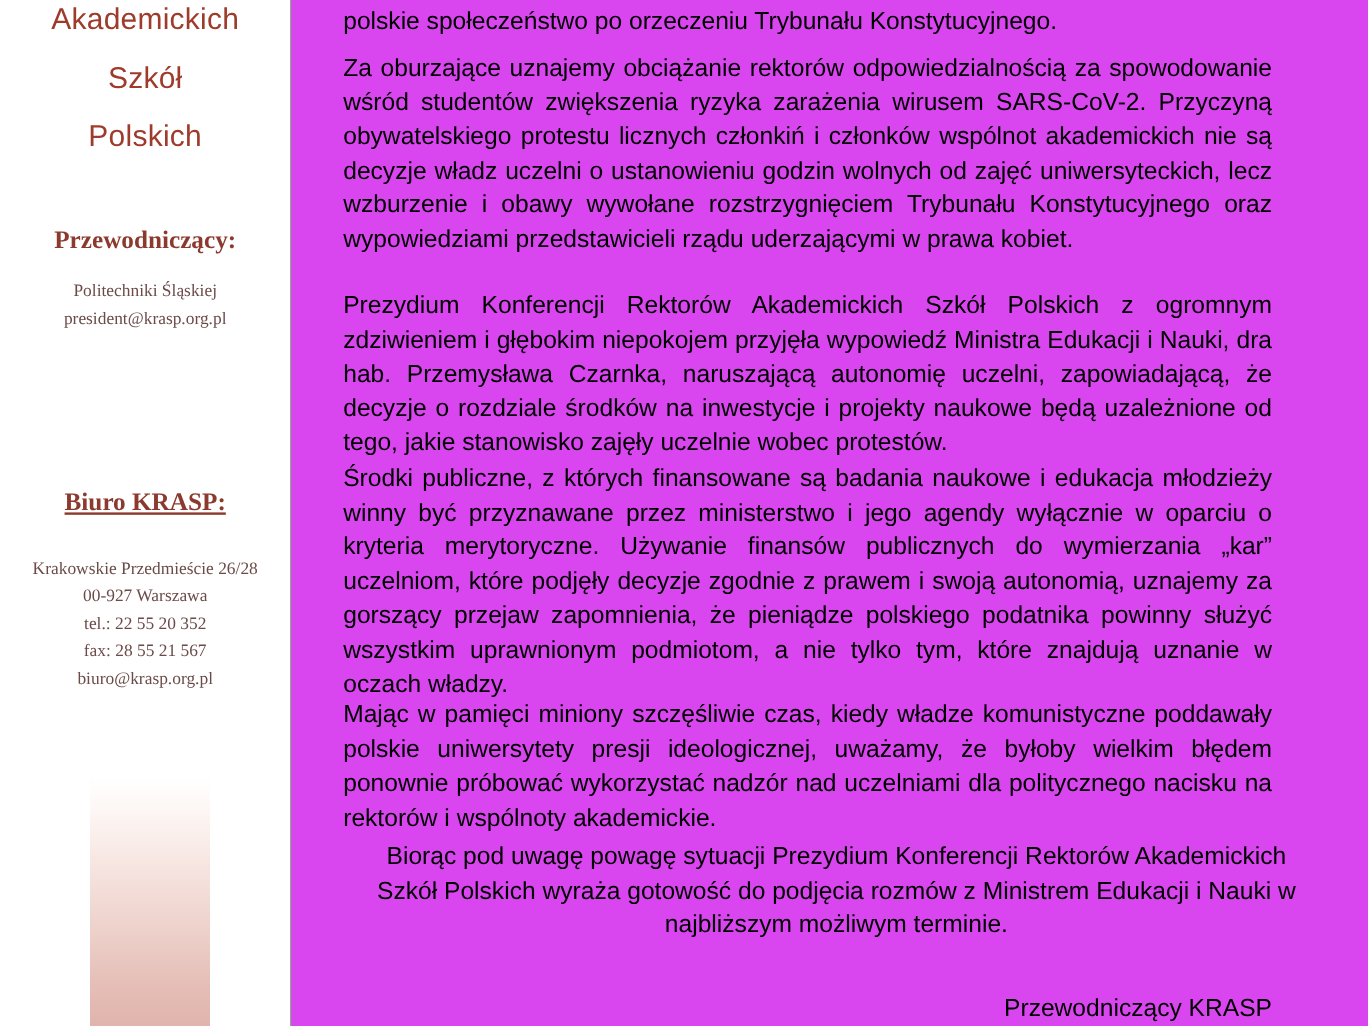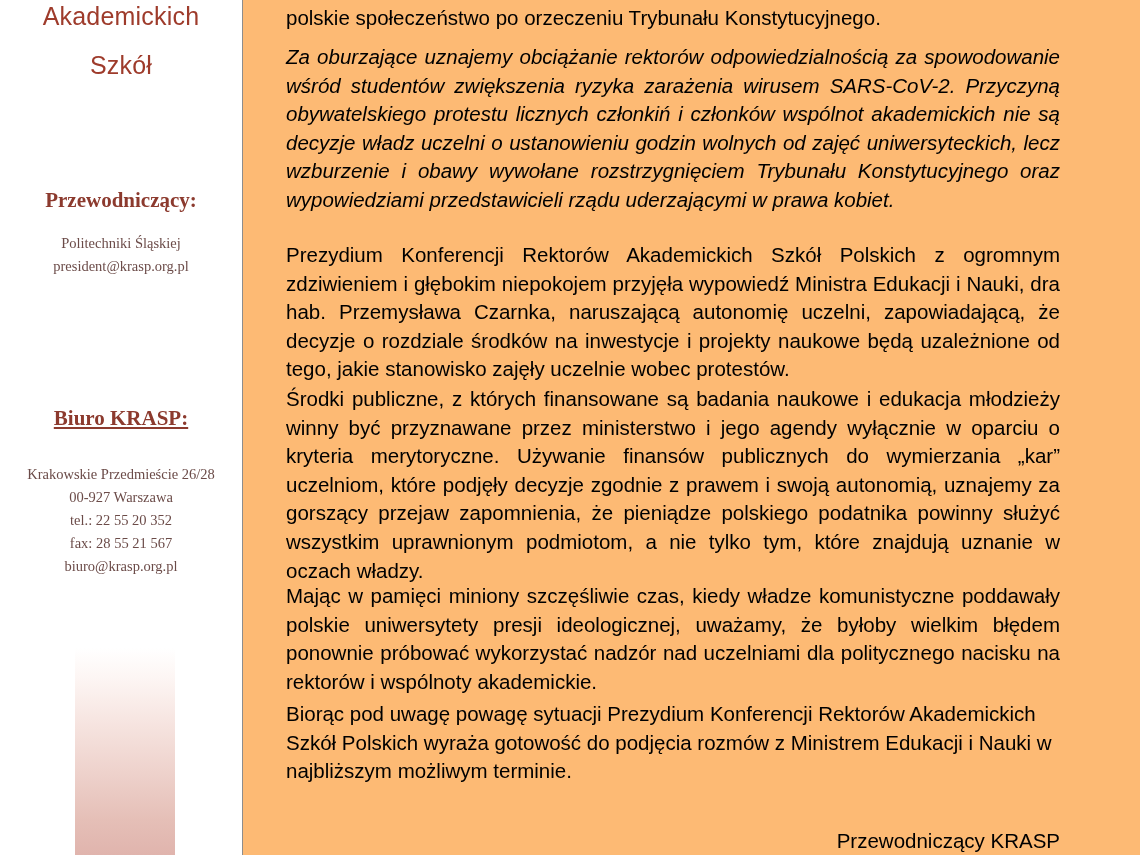--- a/index.html
+++ b/index.html
@@ -13,21 +13,21 @@
     height: 855px;
     overflow: hidden;
     font-family: "Liberation Sans", sans-serif;
     color: #000000;
   }
 
   .page {
     position: relative;
     width: 1140px;
     height: 855px;
-    background: #fdba74;
+    background: #d946ef;
   }
 
   
   .letterhead {
     position: absolute;
     left: 0;
     top: 0;
     width: 242px;
     height: 855px;
     background: #ffffff;
@@ -104,29 +104,29 @@
   .para {
     font-family: "Liberation Sans", sans-serif;
     font-size: 20.5px;
     line-height: 28.6px;
     text-align: justify;
     text-justify: inter-word;
     color: #000000;
     margin: 0 0 18px 0;
   }
   .para:last-of-type { margin-bottom: 0; }
-  .para.flush { text-align: left; }
+  .para.flush { text-align: center; margin-left: 24px; }
 
   #p-intro {
     position: absolute;
     top: -25px;
     left: 0;
     width: 774px;
   }
-  #p-oburzajace { position: absolute; top: 43px; left: 0; width: 774px; font-style: italic; }
+  #p-oburzajace { position: absolute; top: 43px; left: 0; width: 774px; }
   #p-prezydium  { position: absolute; top: 241px; left: 0; width: 774px; }
   #p-srodki     { position: absolute; top: 385px; left: 0; width: 774px; }
   #p-majac      { position: absolute; top: 582px; left: 0; width: 774px; }
   #p-biorac     { position: absolute; top: 700px; left: 0; width: 774px; }
 
   .signature {
     position: absolute;
     top: 827px;
     left: 0;
     width: 774px;
@@ -140,20 +140,21 @@
 </head>
 <body>
 
 <div class="page">
 
   <div class="letterhead">
 
     <div class="org-title">
       <span class="ln">Akademickich</span>
       <span class="ln">Szkół</span>
+      <span class="ln">Polskich</span>
     </div>
 
     <div class="lh-label" id="lbl-chair">Przewodniczący:</div>
 
     <div class="lh-block" id="blk-chair">
       <span class="ln">Politechniki Śląskiej</span>
       <span class="ln">president@krasp.org.pl</span>
     </div>
 
     <div class="lh-label" id="lbl-office">Biuro KRASP:</div>

